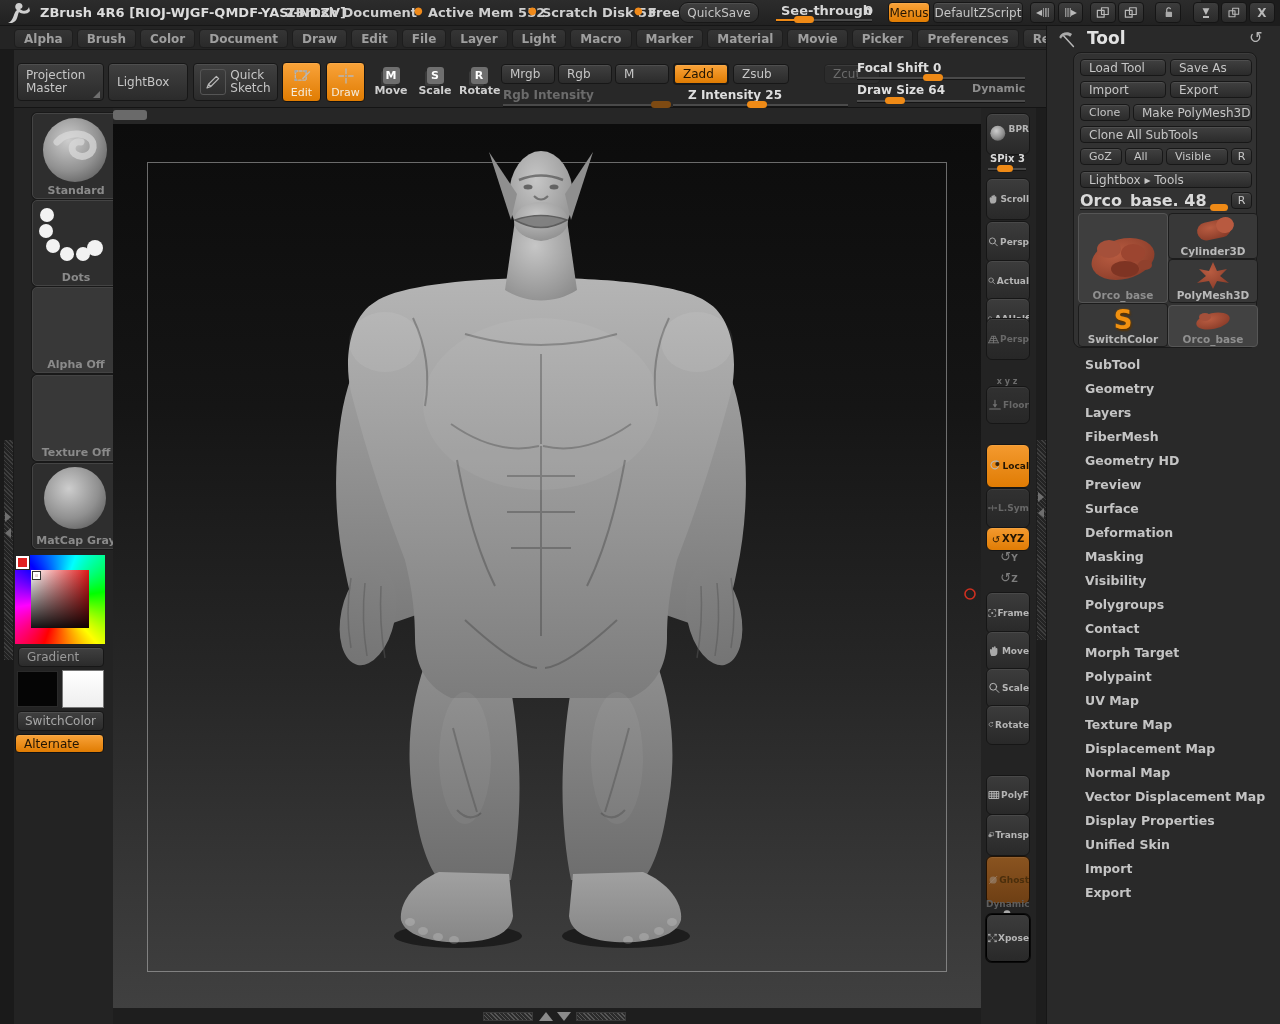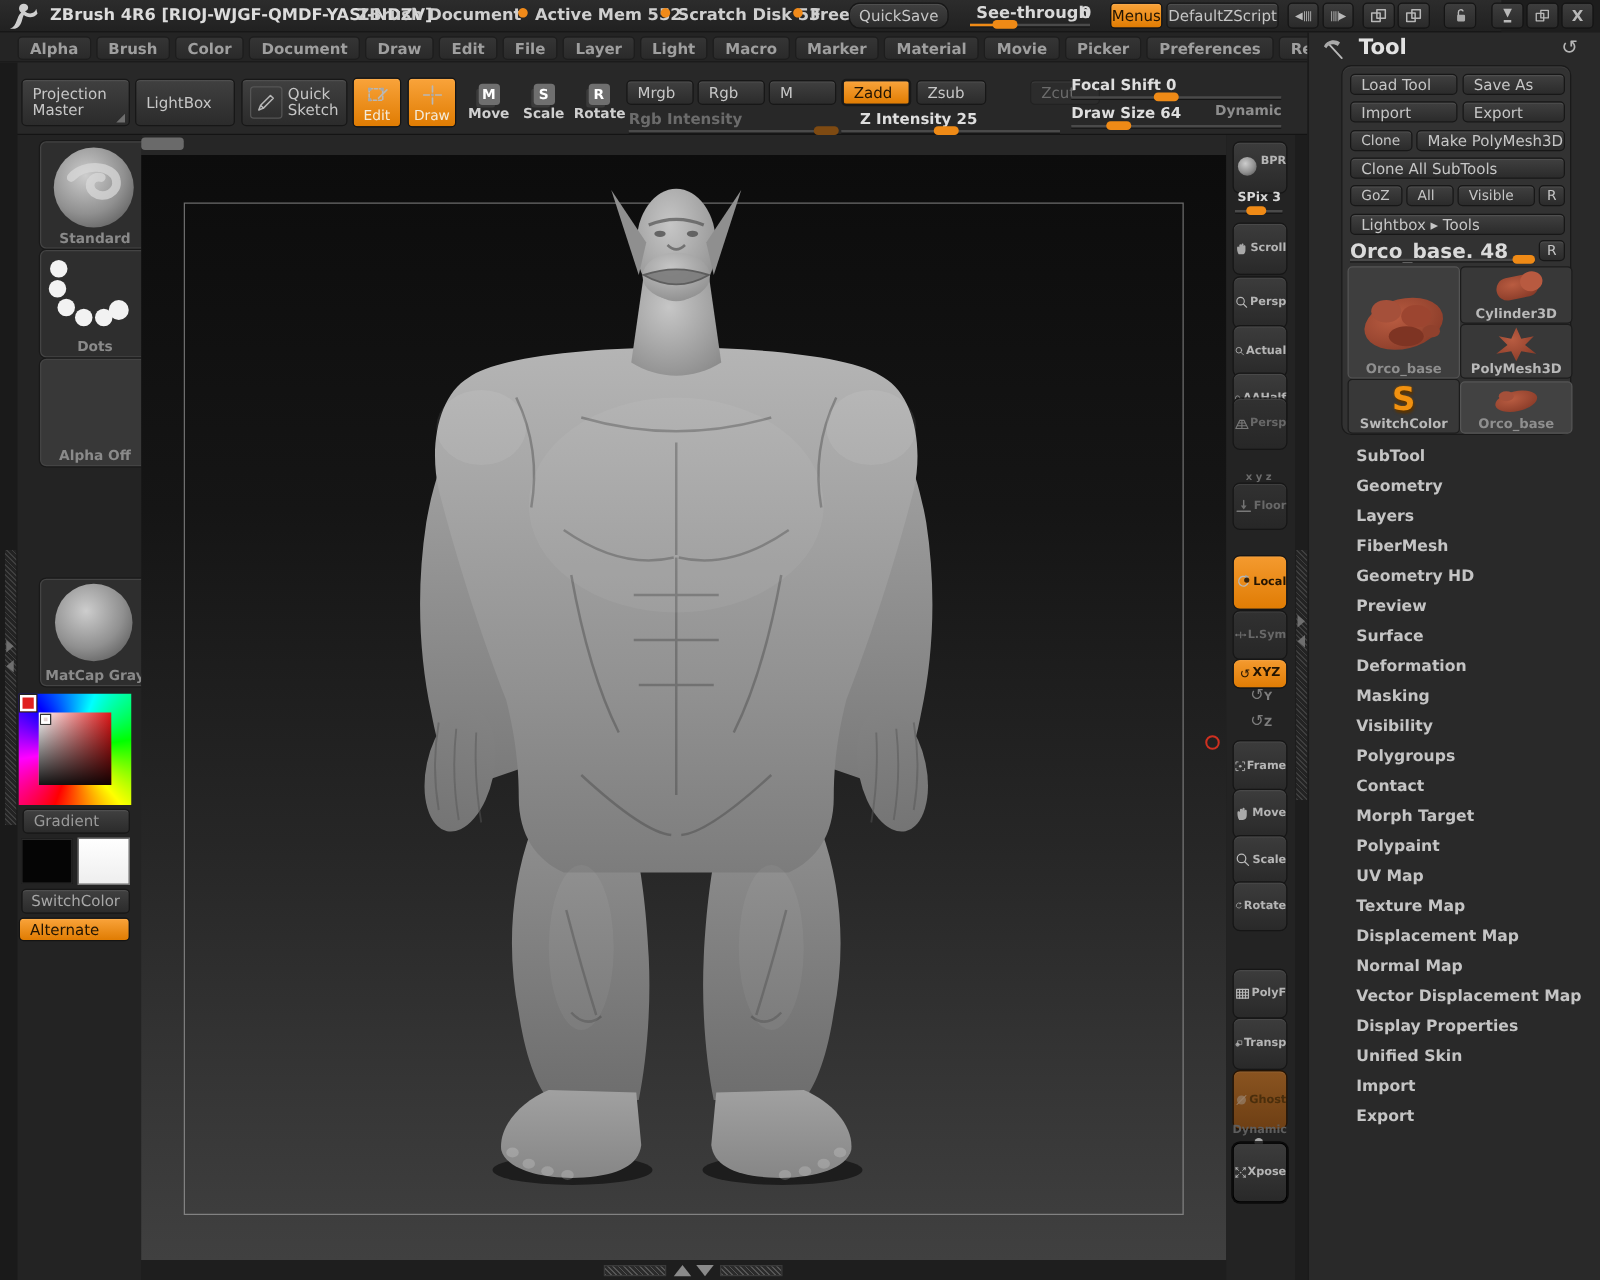--- a/index.html
+++ b/index.html
@@ -346,20 +346,23 @@
           <circle cx="62" cy="47" r="8"></circle>
         </g>
     </svg>
     <div class="lt-name">Dots</div>
   </div>
 
   <div class="lt-tile" style="top:179px;height:84px;background:#383838">
     <div class="lt-name">Alpha Off</div>
   </div>
 
+  <div class="lt-tile" style="top:267px;height:84px;background:#383838">
+    <div class="lt-name">Texture Off</div>
+  </div>
 
   <div class="lt-tile" style="top:355px;height:84px">
     <svg width="84" height="70" viewBox="0 0 84 70">
       <circle cx="42" cy="34" r="31" fill="url(#gSphere)"></circle>
     </svg>
     <div class="lt-name">MatCap Gray</div>
   </div>
 
   <div class="abs" style="left:1px;top:447px;width:90px;height:89px;background:conic-gradient(from 200deg,#f00,#f0f,#00f,#0ff,#0f0,#ff0,#f00)">
     <div class="abs" style="left:16px;top:15px;width:58px;height:58px;background:linear-gradient(to bottom,rgba(0,0,0,0),rgba(0,0,0,.92)),linear-gradient(to right,#fff,#e01818)"></div>

